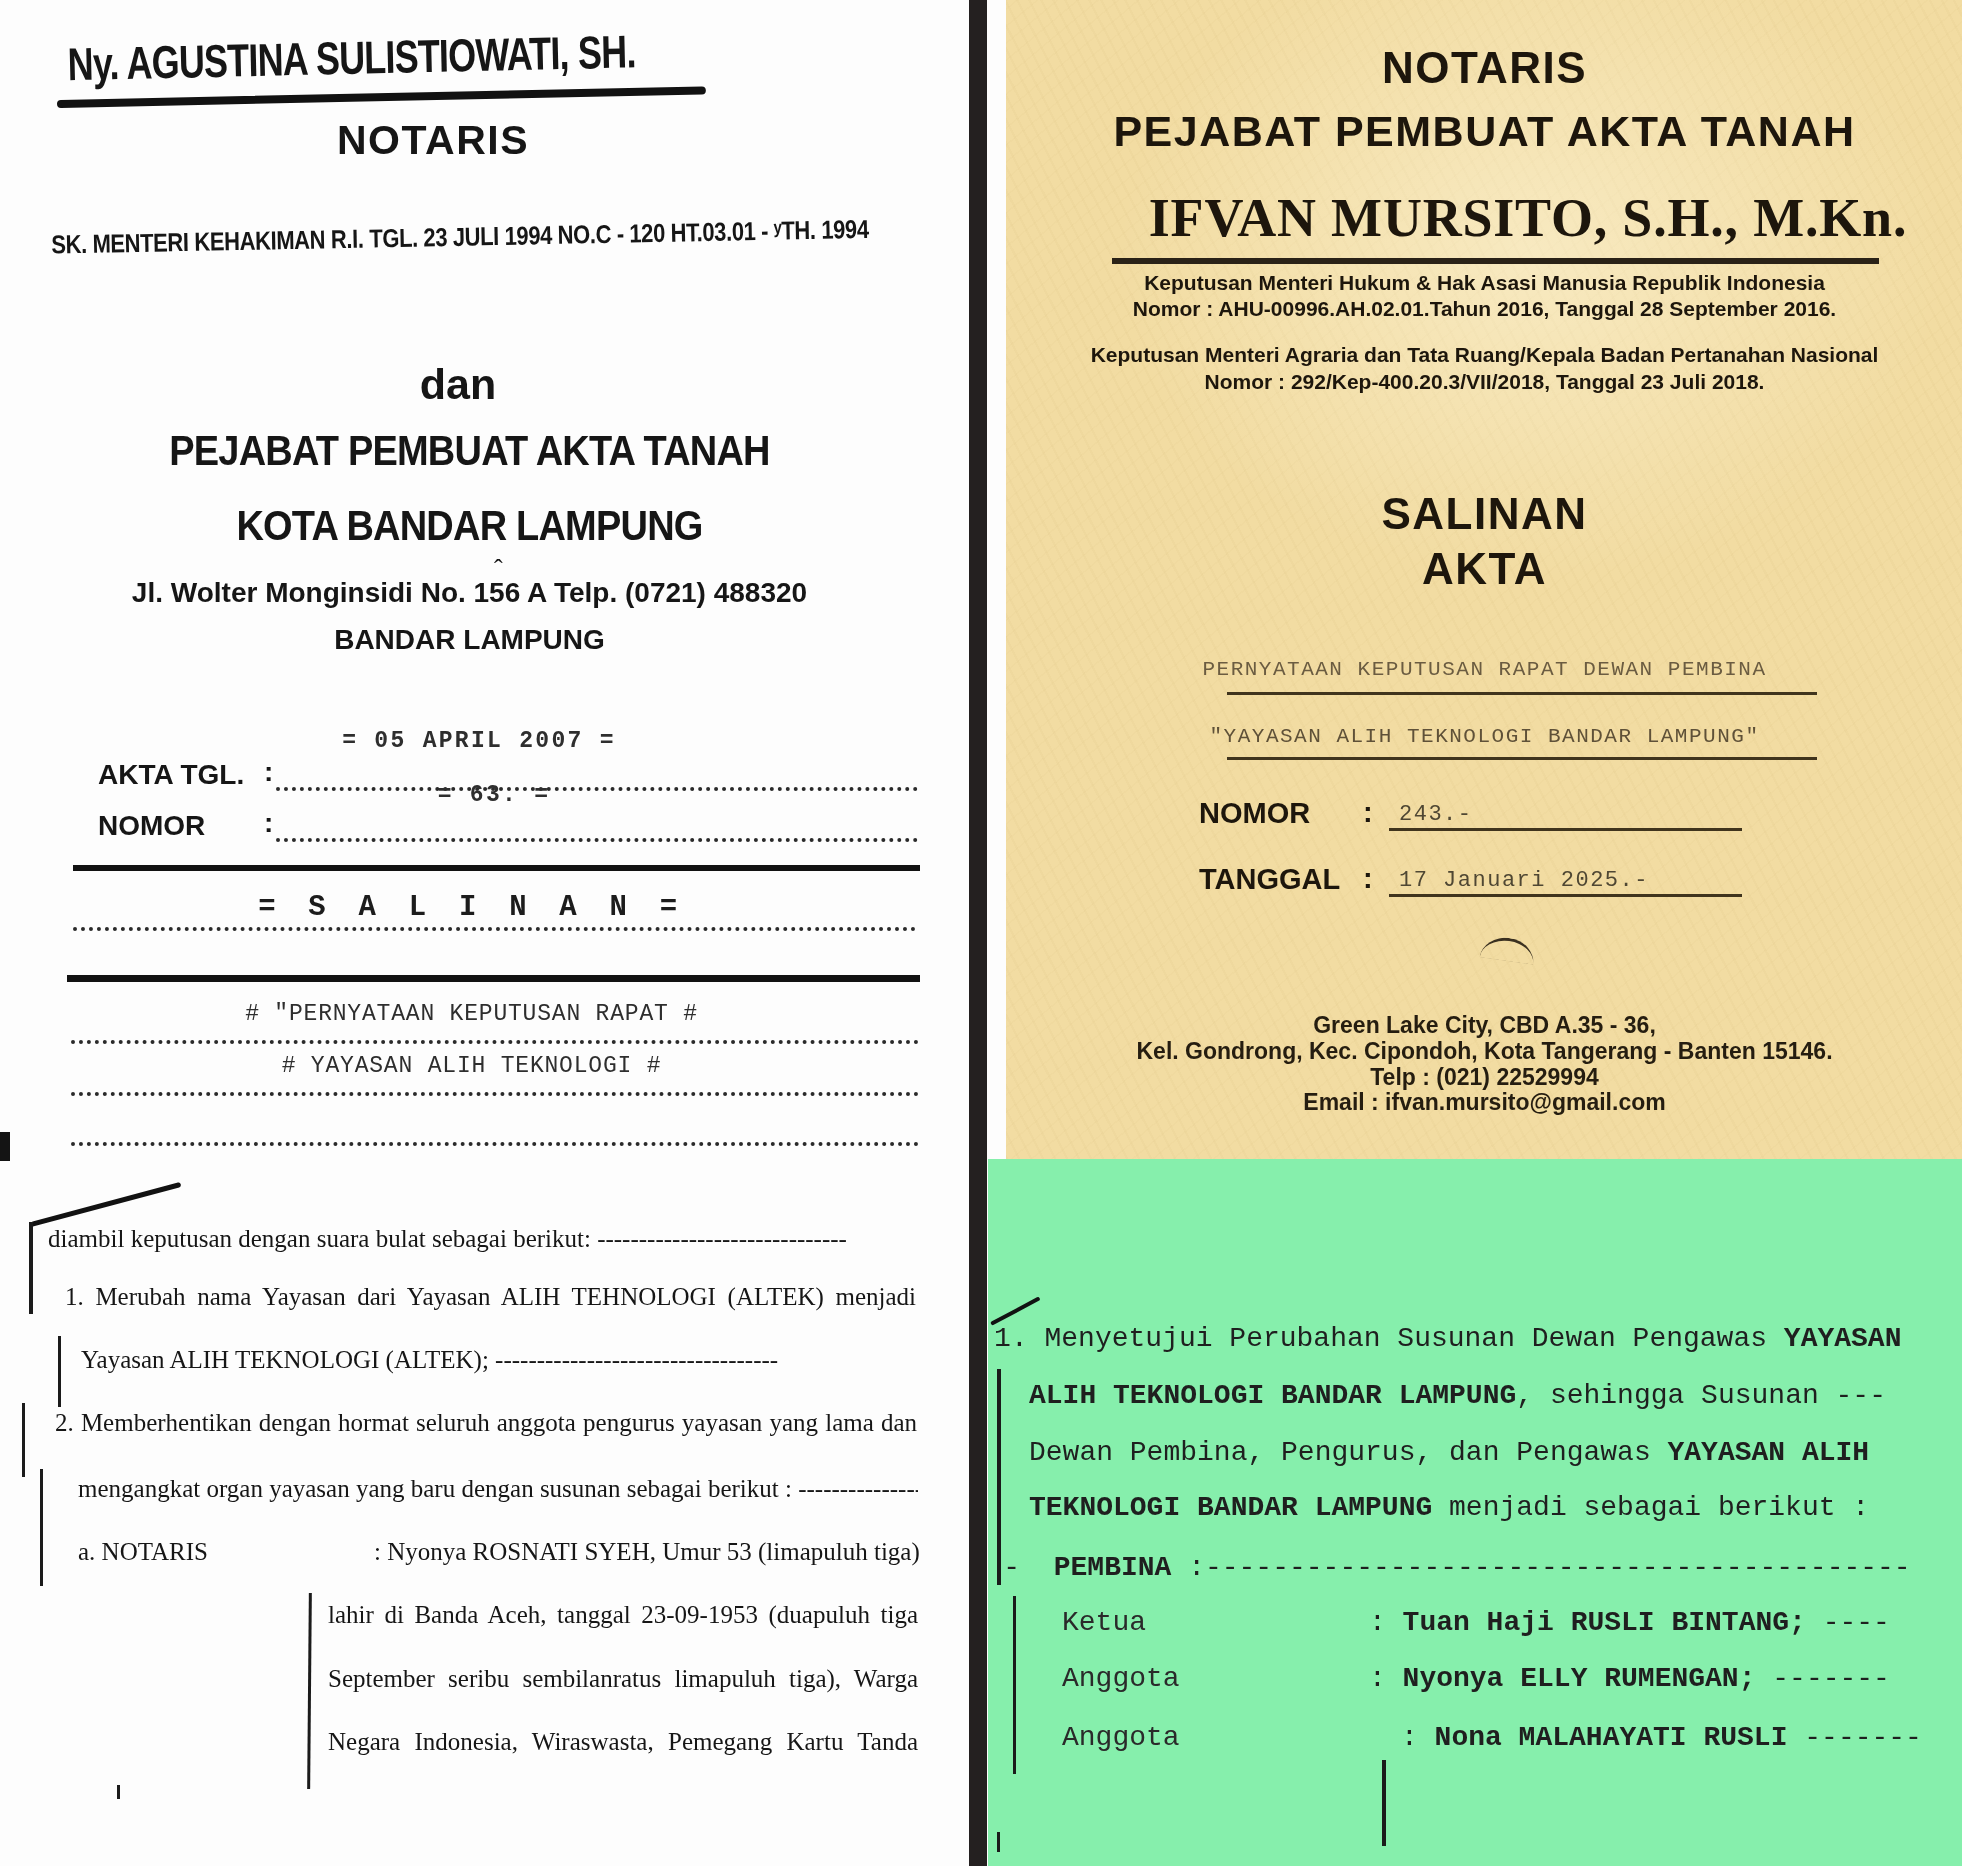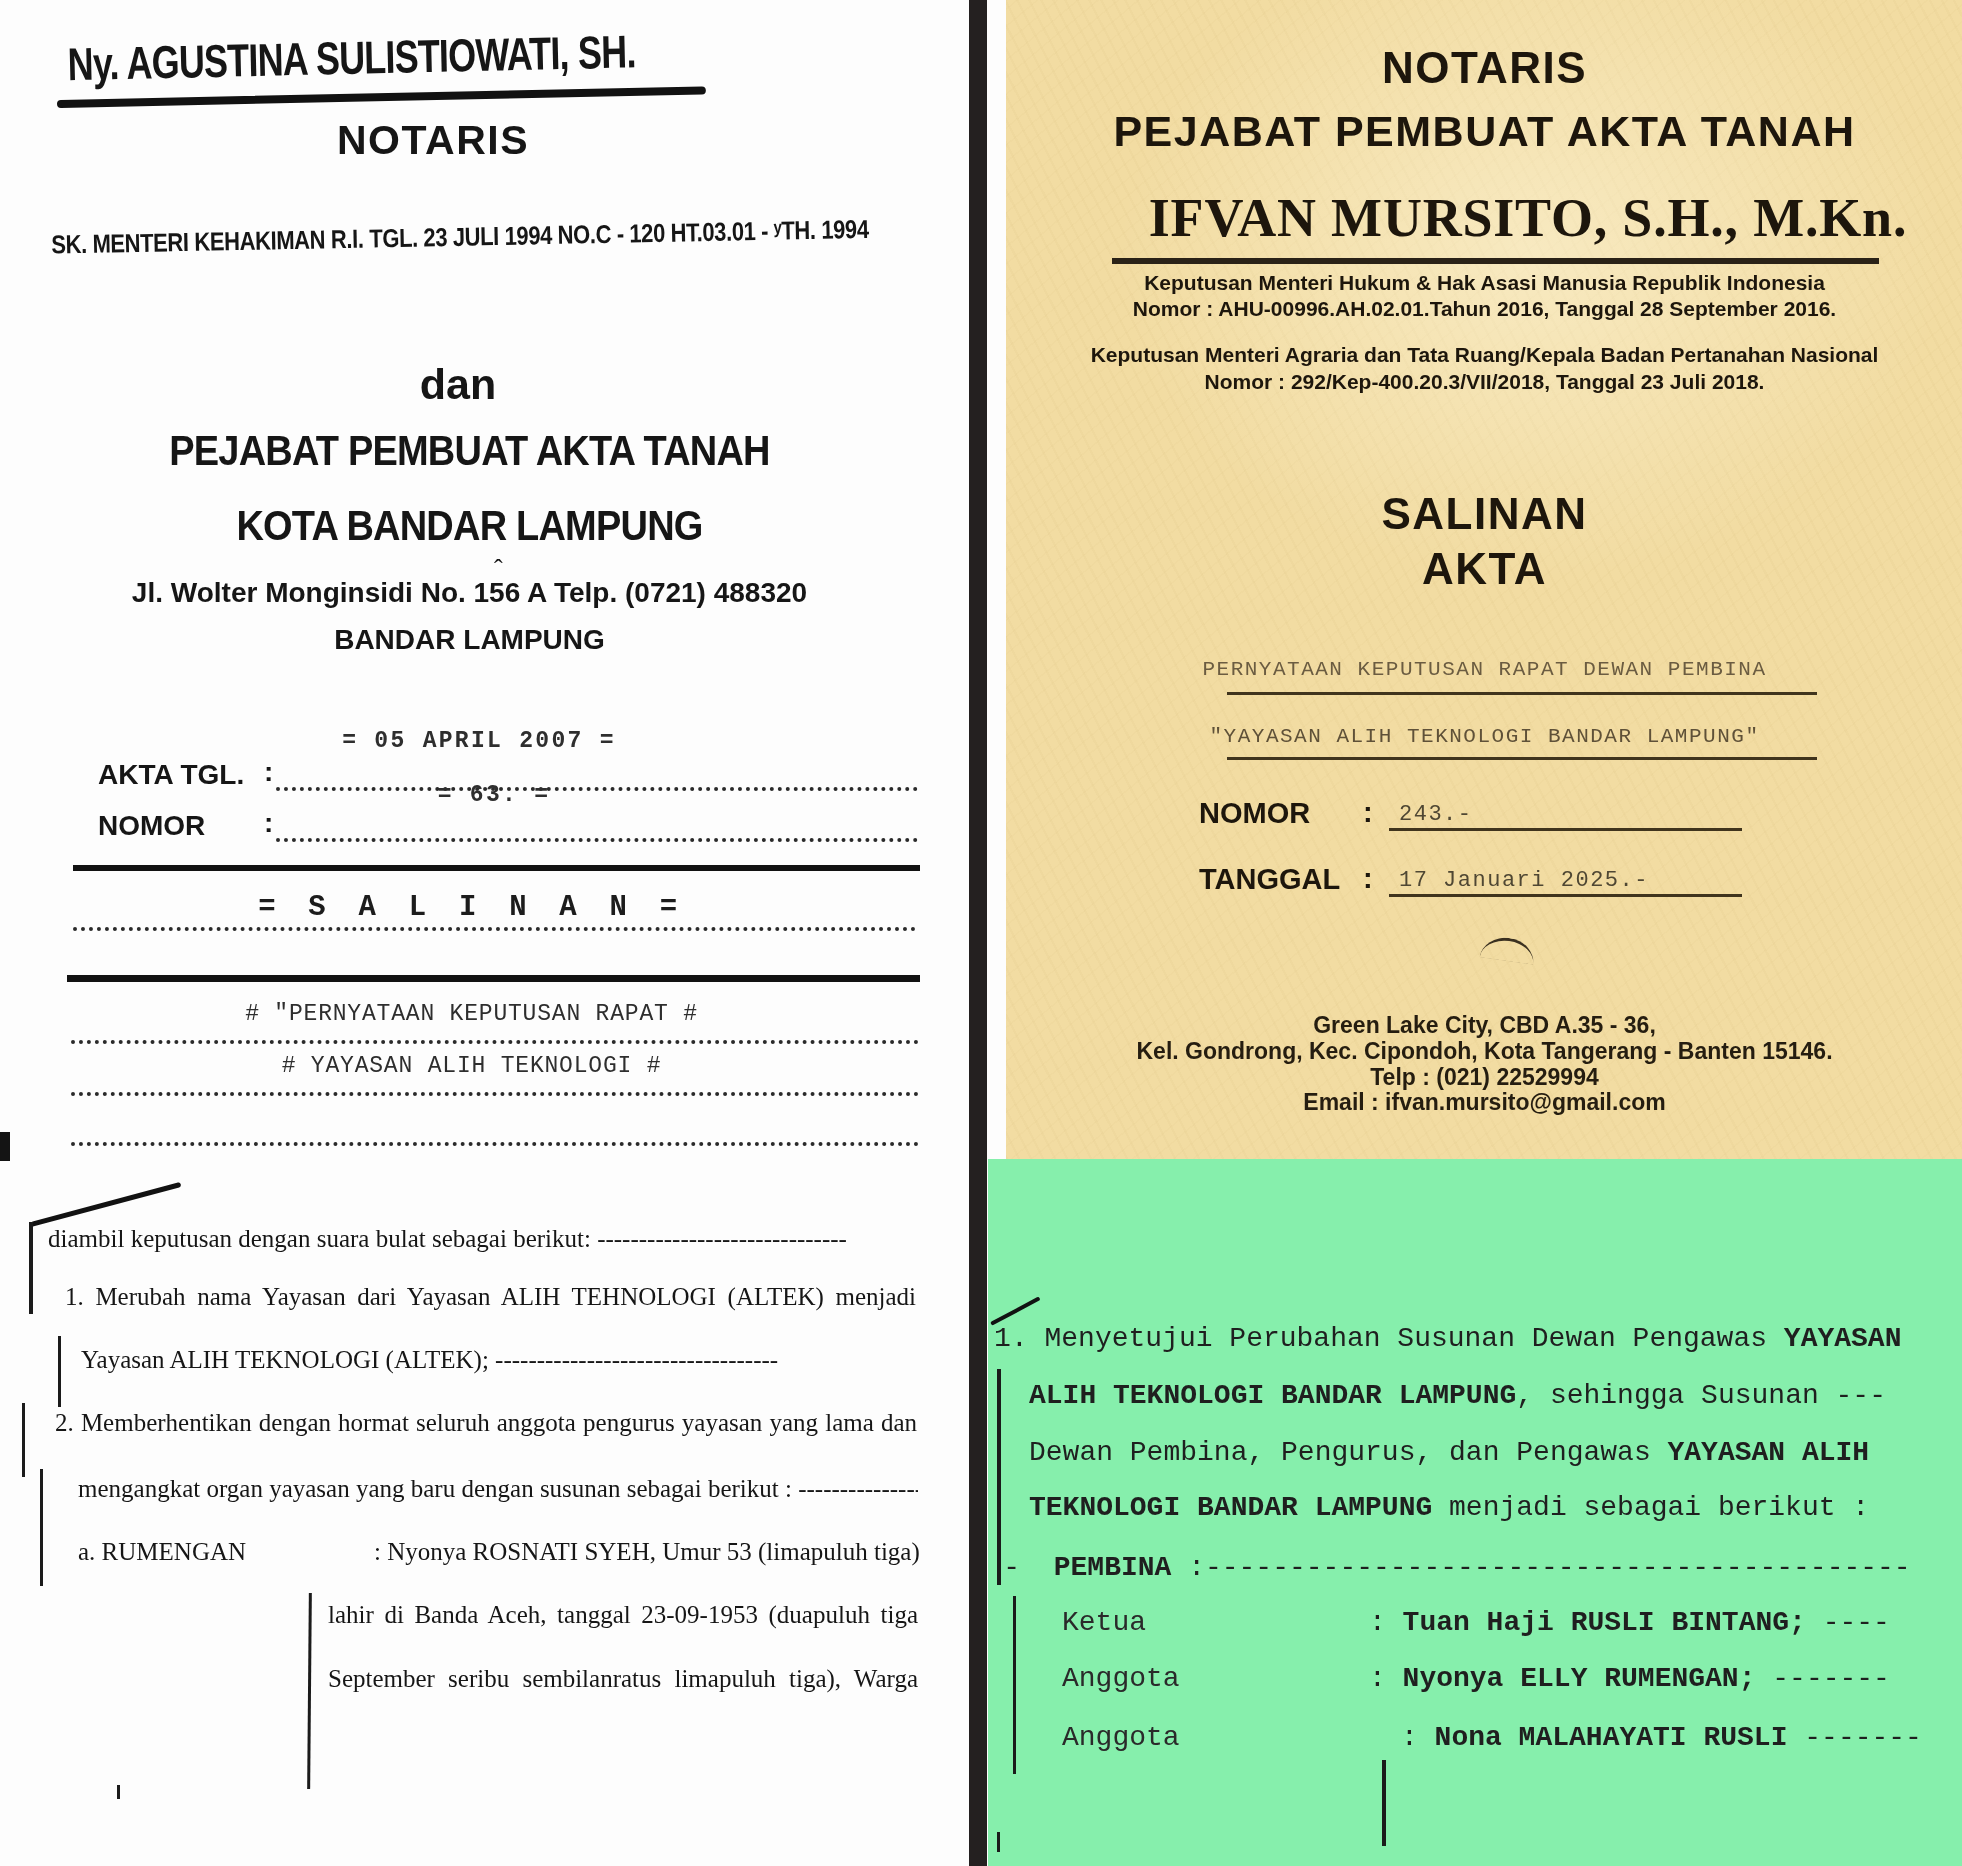--- a/index.html
+++ b/index.html
@@ -80,26 +80,27 @@
 
     <div class="abs vline" style="left:58px;top:163px;width:3.1px;height:71px;"></div>
     <div class="abs serif ink nowrap" style="left:81px;top:173px;width:838px;font-size:25px;">Yayasan ALIH TEKNOLOGI (ALTEK); ----------------------------------</div>
 
     <div class="abs vline" style="left:21.5px;top:230px;width:3.1px;height:74px;"></div>
     <div class="abs serif ink just" style="left:55px;top:236px;width:862px;font-size:25px;">2. Memberhentikan dengan hormat seluruh anggota pengurus yayasan yang lama dan</div>
 
     <div class="abs vline" style="left:40px;top:296px;width:3.1px;height:117px;"></div>
     <div class="abs serif ink nowrap" style="left:78px;top:302px;width:840px;font-size:25px;">mengangkat organ yayasan yang baru dengan susunan sebagai berikut : ----------------</div>
 
-    <div class="abs serif ink" style="left:78px;top:365px;font-size:25px;">a. RUMENGAN</div>
+    <div class="abs serif ink" style="left:78px;top:365px;font-size:25px;">a. NOTARIS</div>
     <div class="abs serif ink nowrap" style="left:374px;top:365px;width:552px;font-size:25px;">: Nyonya ROSNATI SYEH, Umur 53 (limapuluh tiga) tahun,</div>
 
     <div class="abs vline" style="left:308px;top:420px;width:3.1px;height:196px;transform:rotate(0.5deg);"></div>
     <div class="abs serif ink just" style="left:328px;top:428px;width:590px;font-size:25px;">lahir di Banda Aceh, tanggal 23-09-1953 (duapuluh tiga</div>
     <div class="abs serif ink just" style="left:328px;top:492px;width:590px;font-size:25px;">September seribu sembilanratus limapuluh tiga), Warga</div>
+    <div class="abs serif ink just" style="left:328px;top:555px;width:590px;font-size:25px;">Negara Indonesia, Wiraswasta, Pemegang Kartu Tanda</div>
 
     <div class="abs vline" style="left:117px;top:612px;width:3.1px;height:14px;"></div>
   </div>
 
   <div id="divider" class="abs" style="left:969px;top:0;width:18.4px;height:1867px;"></div>
 
   <div id="cream" class="abs" style="left:1006px;top:0;width:957px;height:1159px;">
     <div class="abs sans b cream-text center" style="left:0;top:43px;width:957px;font-size:44px;letter-spacing:1.5px;">NOTARIS</div>
     <div class="abs sans b cream-text center" style="left:0;top:107px;width:957px;font-size:43px;letter-spacing:1.5px;">PEJABAT PEMBUAT AKTA TANAH</div>
     <div class="abs serif b cream-text center" style="left:0;top:187px;width:1044px;font-size:54px;letter-spacing:0.8px;">IFVAN MURSITO, S.H., M.Kn.</div>

